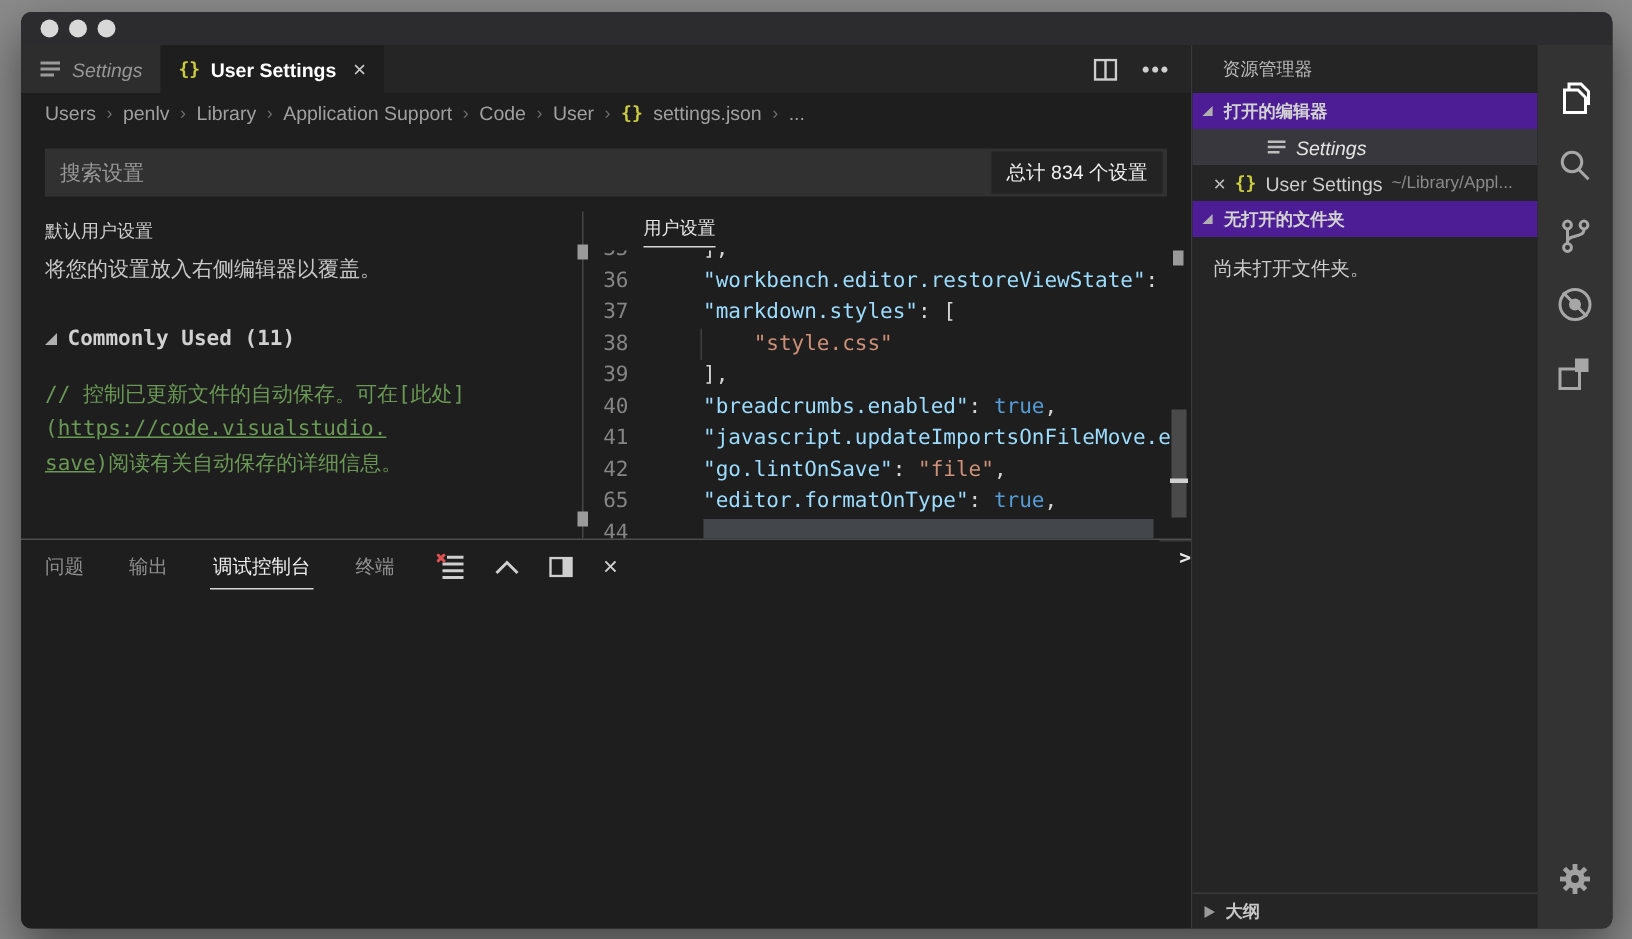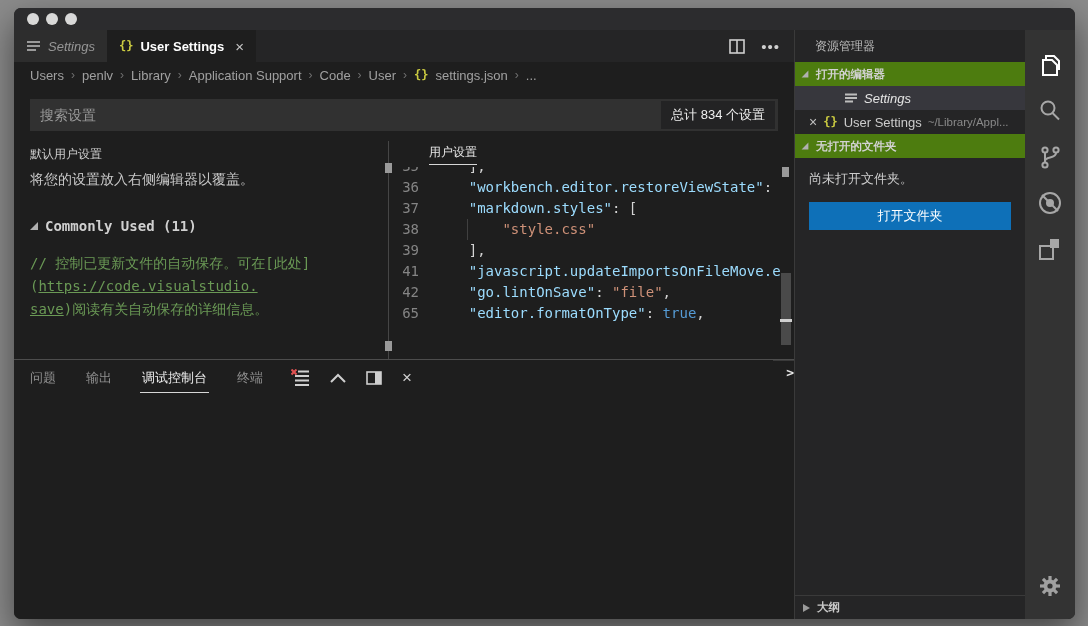--- a/index.html
+++ b/index.html
@@ -82,21 +82,21 @@
   .panel-tab.active { color:#eeeeee; border-bottom:1px solid #d7d7d7; }
   .panel-actions { margin-left:auto; display:flex; align-items:center; gap:20px; }
   .panel-close { color:#d0d0d0; font-size:17px; }
   .panel-body { flex:1; }
   .console-input { height:24px; flex:none; border-top:1px solid #3a3a3a; display:flex; align-items:center; padding-left:13px; }
   .prompt { color:#e8e8e8; font-family:"DejaVu Sans Mono",monospace; font-weight:bold; font-size:13px; }
 
   
   .sidebar { width:230px; flex:none; background:#252526; display:flex; flex-direction:column; font-size:13px; color:#cccccc; }
   .sidebar-title { height:32px; display:flex; align-items:center; padding-left:20px; font-size:12px; color:#bbbbbb; flex:none; }
-  .section-header { height:24px; display:flex; align-items:center; gap:7px; padding-left:6px; background:#4d7c0f; font-weight:bold; font-size:11.5px; color:#d2d2d2; flex:none; }
+  .section-header { height:24px; display:flex; align-items:center; gap:7px; padding-left:6px; background:#4c1d95; font-weight:bold; font-size:11.5px; color:#d2d2d2; flex:none; }
   .oe-item { height:24px; display:flex; align-items:center; gap:6px; padding-left:14px; flex:none; cursor:pointer; }
   .oe-item.selected { background:#37373d; padding-left:50px; }
   .oe-item.selected .oe-label { font-style:italic; color:#e4e4e4; }
   .oe-close { color:#c0c0c0; font-size:14px; }
   .oe-json { color:#cbcb41; font-family:"DejaVu Sans Mono",monospace; font-weight:bold; font-size:12px; }
   .oe-path { color:#8a8a8a; font-size:11.5px; white-space:nowrap; overflow:hidden; }
   .nf-message { padding:12px 14px 4px; flex:none; }
   .open-folder-btn { margin:10px 14px; height:28px; background:#0e70b8; color:#ffffff; border:none; font-size:13px; cursor:pointer; flex:none; font-family:"Liberation Sans",sans-serif; }
   .sidebar-spacer { flex:1; }
   .outline-header { height:24px; display:flex; align-items:center; gap:7px; padding-left:8px; border-top:1px solid #3a3a3a; font-weight:bold; font-size:11.5px; color:#c8c8c8; flex:none; }
@@ -206,23 +206,25 @@
           <div class="pane-right">
             <div class="pane-head pane-head-right">
               <span class="pane-head-label">用户设置</span>
             </div>
             <div class="code-lines">
                 <div class="code-row" style="margin-top: -11px;"><span class="ln">35</span><span><span class="tok-punct">    ],</span></span></div>
                 <div class="code-row"><span class="ln">36</span><span><span class="tok-punct">    </span><span class="tok-key">"workbench.editor.restoreViewState"</span><span class="tok-punct">: </span></span></div>
                 <div class="code-row"><span class="ln">37</span><span><span class="tok-punct">    </span><span class="tok-key">"markdown.styles"</span><span class="tok-punct">: [</span></span></div>
                 <div class="code-row has-guide"><span class="ln">38</span><span><span class="tok-punct">        </span><span class="tok-str">"style.css"</span></span></div>
                 <div class="code-row"><span class="ln">39</span><span><span class="tok-punct">    ],</span></span></div>
+                <div class="code-row"><span class="ln">40</span><span><span class="tok-punct">    </span><span class="tok-key">"breadcrumbs.enabled"</span><span class="tok-punct">: </span><span class="tok-bool">true</span><span class="tok-punct">,</span></span></div>
                 <div class="code-row"><span class="ln">41</span><span><span class="tok-punct">    </span><span class="tok-key">"javascript.updateImportsOnFileMove.e</span></span></div>
                 <div class="code-row"><span class="ln">42</span><span><span class="tok-punct">    </span><span class="tok-key">"go.lintOnSave"</span><span class="tok-punct">: </span><span class="tok-str">"file"</span><span class="tok-punct">,</span></span></div>
                 <div class="code-row"><span class="ln">65</span><span><span class="tok-punct">    </span><span class="tok-key">"editor.formatOnType"</span><span class="tok-punct">: </span><span class="tok-bool">true</span><span class="tok-punct">,</span></span></div>
+                <div class="code-row"><span class="ln">44</span><span><span class="tok-punct">    </span><span class="sel-bar"></span></span></div>
               </div>
             <div class="vscroll">
               <span class="tiny-sq" style="top:0; right:3px;"></span>
               <span class="vthumb" style="top:106px; height:72px; right:1px;"></span>
               <span class="vdash" style="top:152px; right:0;"></span>
             </div>
           </div>
         </div>
       </div>
 
@@ -294,21 +296,20 @@
         <span class="oe-json">{}</span>
         <span style="white-space:nowrap;">User Settings</span>
         <span class="oe-path">~/Library/Appl...</span>
       </div>
 
       <div class="section-header">
         <span class="tw-open" style="transform:scale(.85);"></span>
         <span>无打开的文件夹</span>
       </div>
       <div class="nf-message">尚未打开文件夹。</div>
-      <button class="open-folder-btn">打开文件夹</button>
 
       <div class="sidebar-spacer"></div>
 
       <div class="outline-header">
         <span class="tw-closed"></span>
         <span>大纲</span>
       </div>
     </div>
 
     <div class="activitybar">

